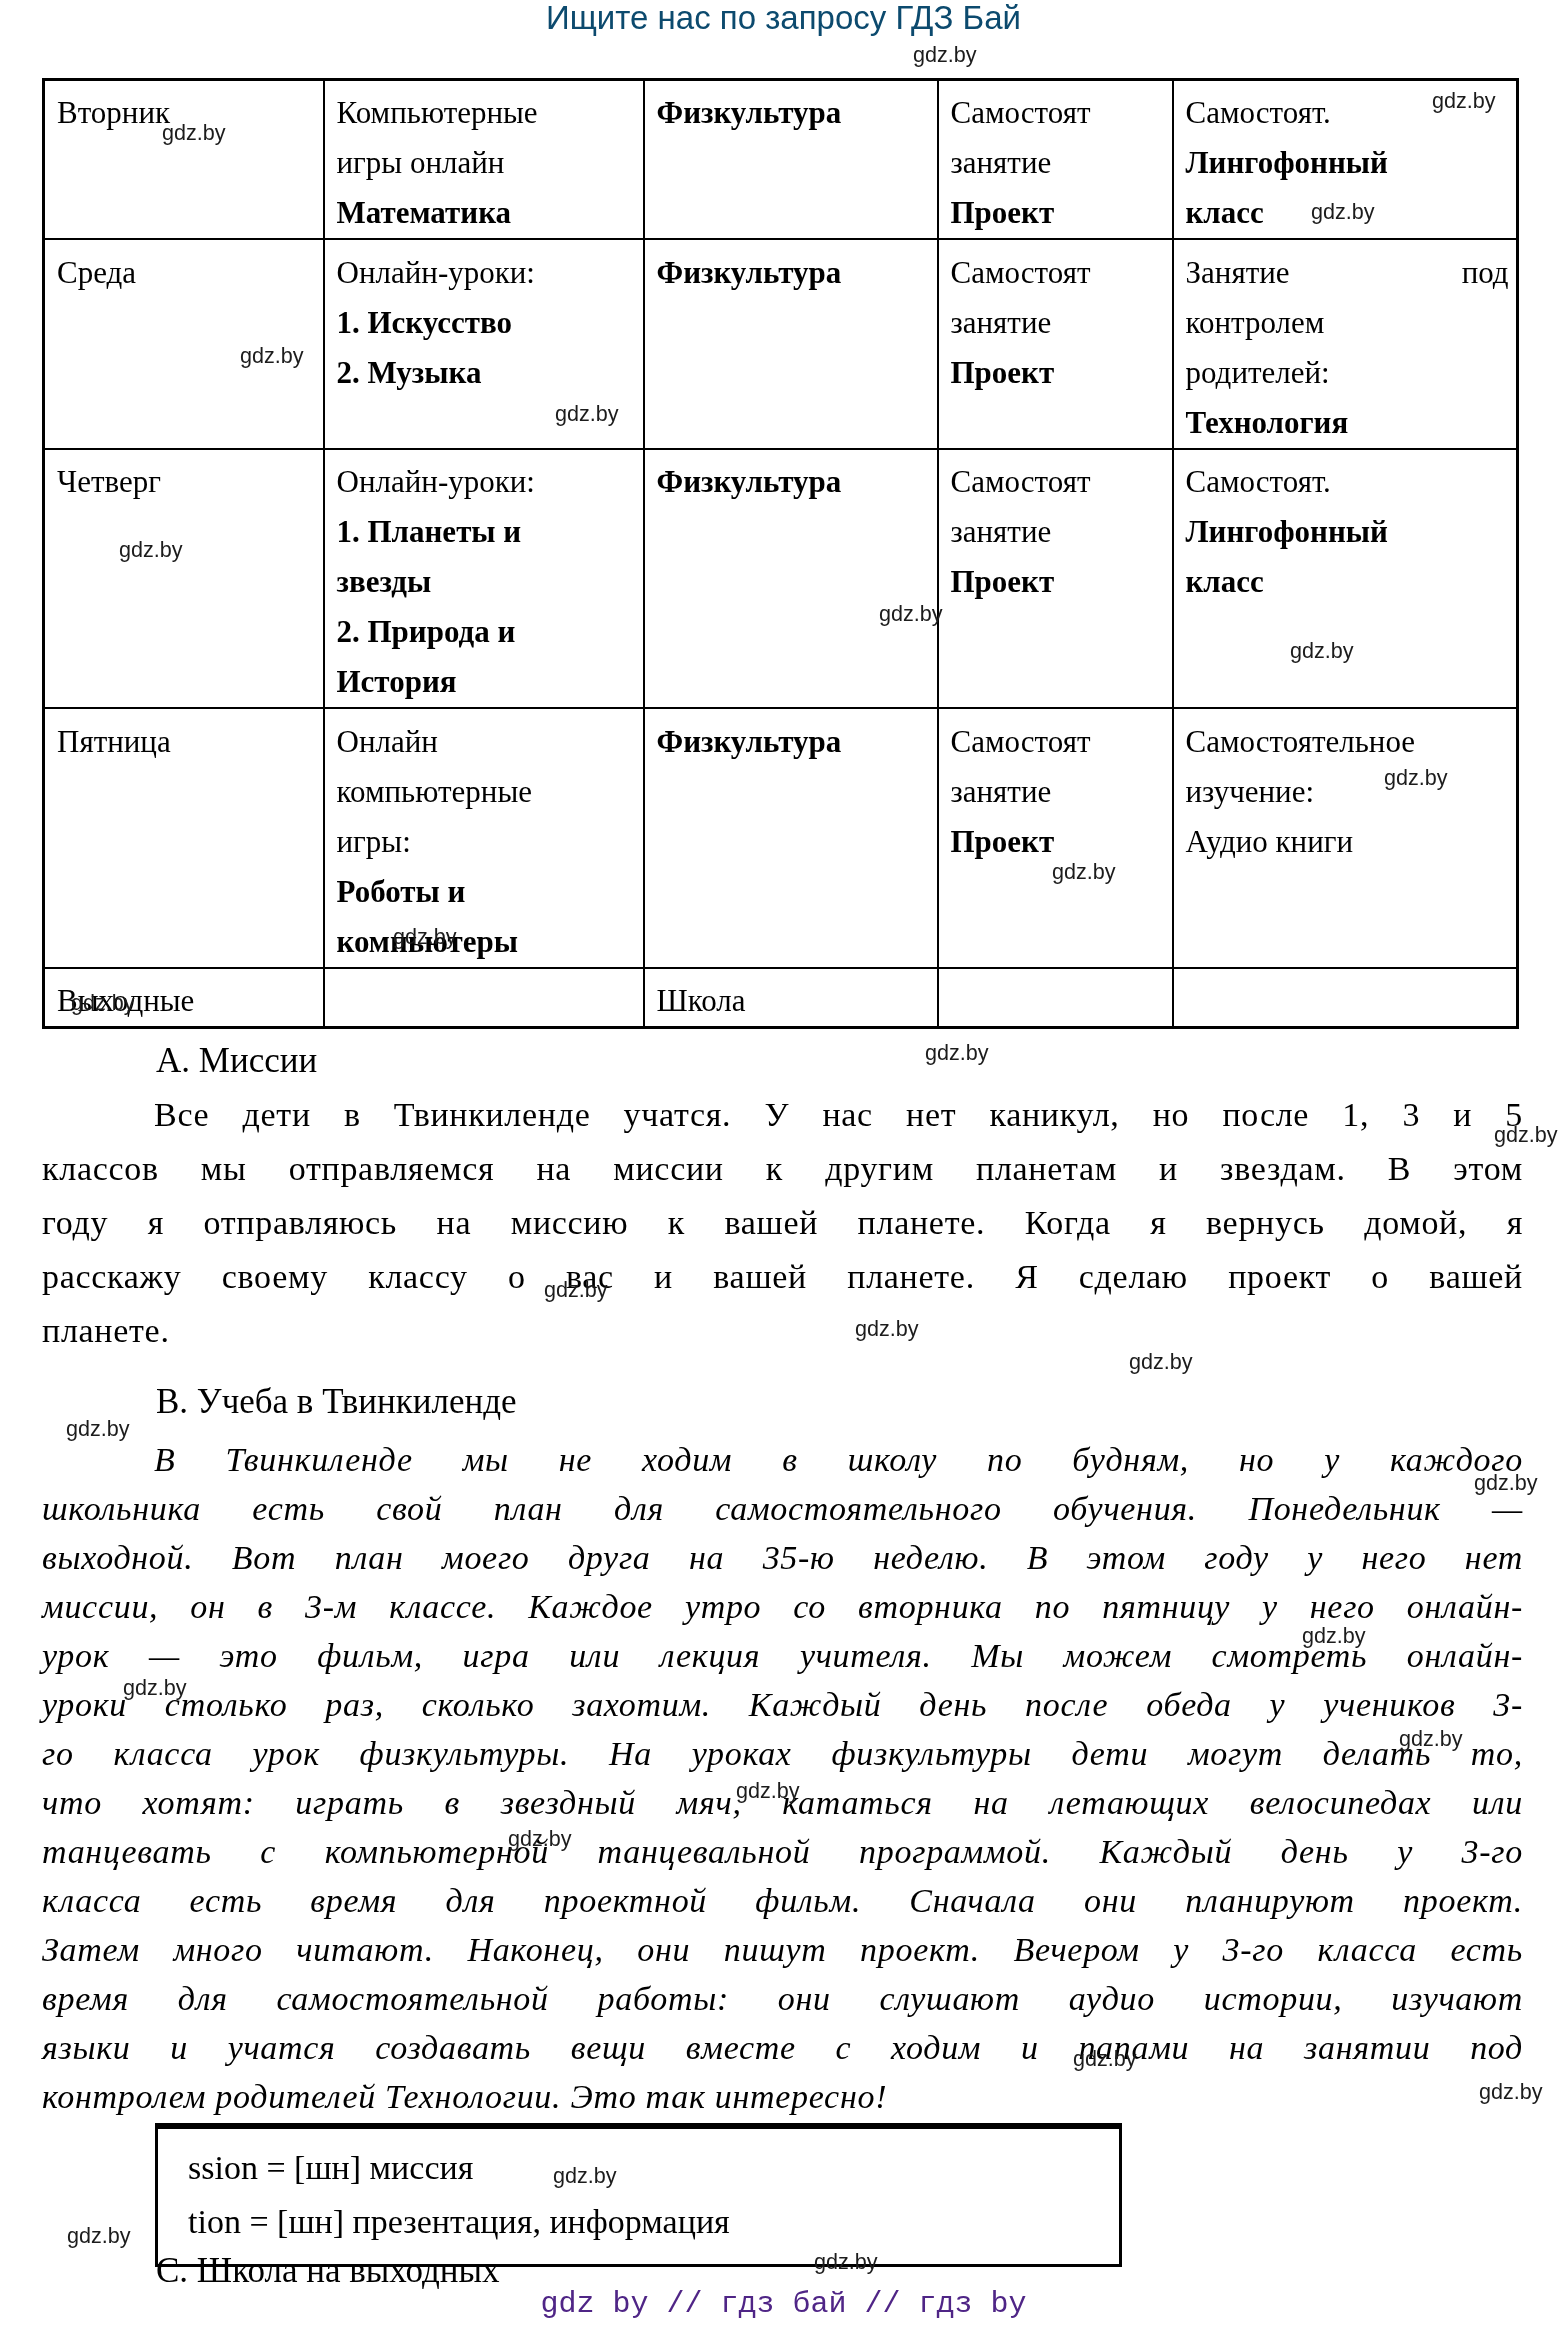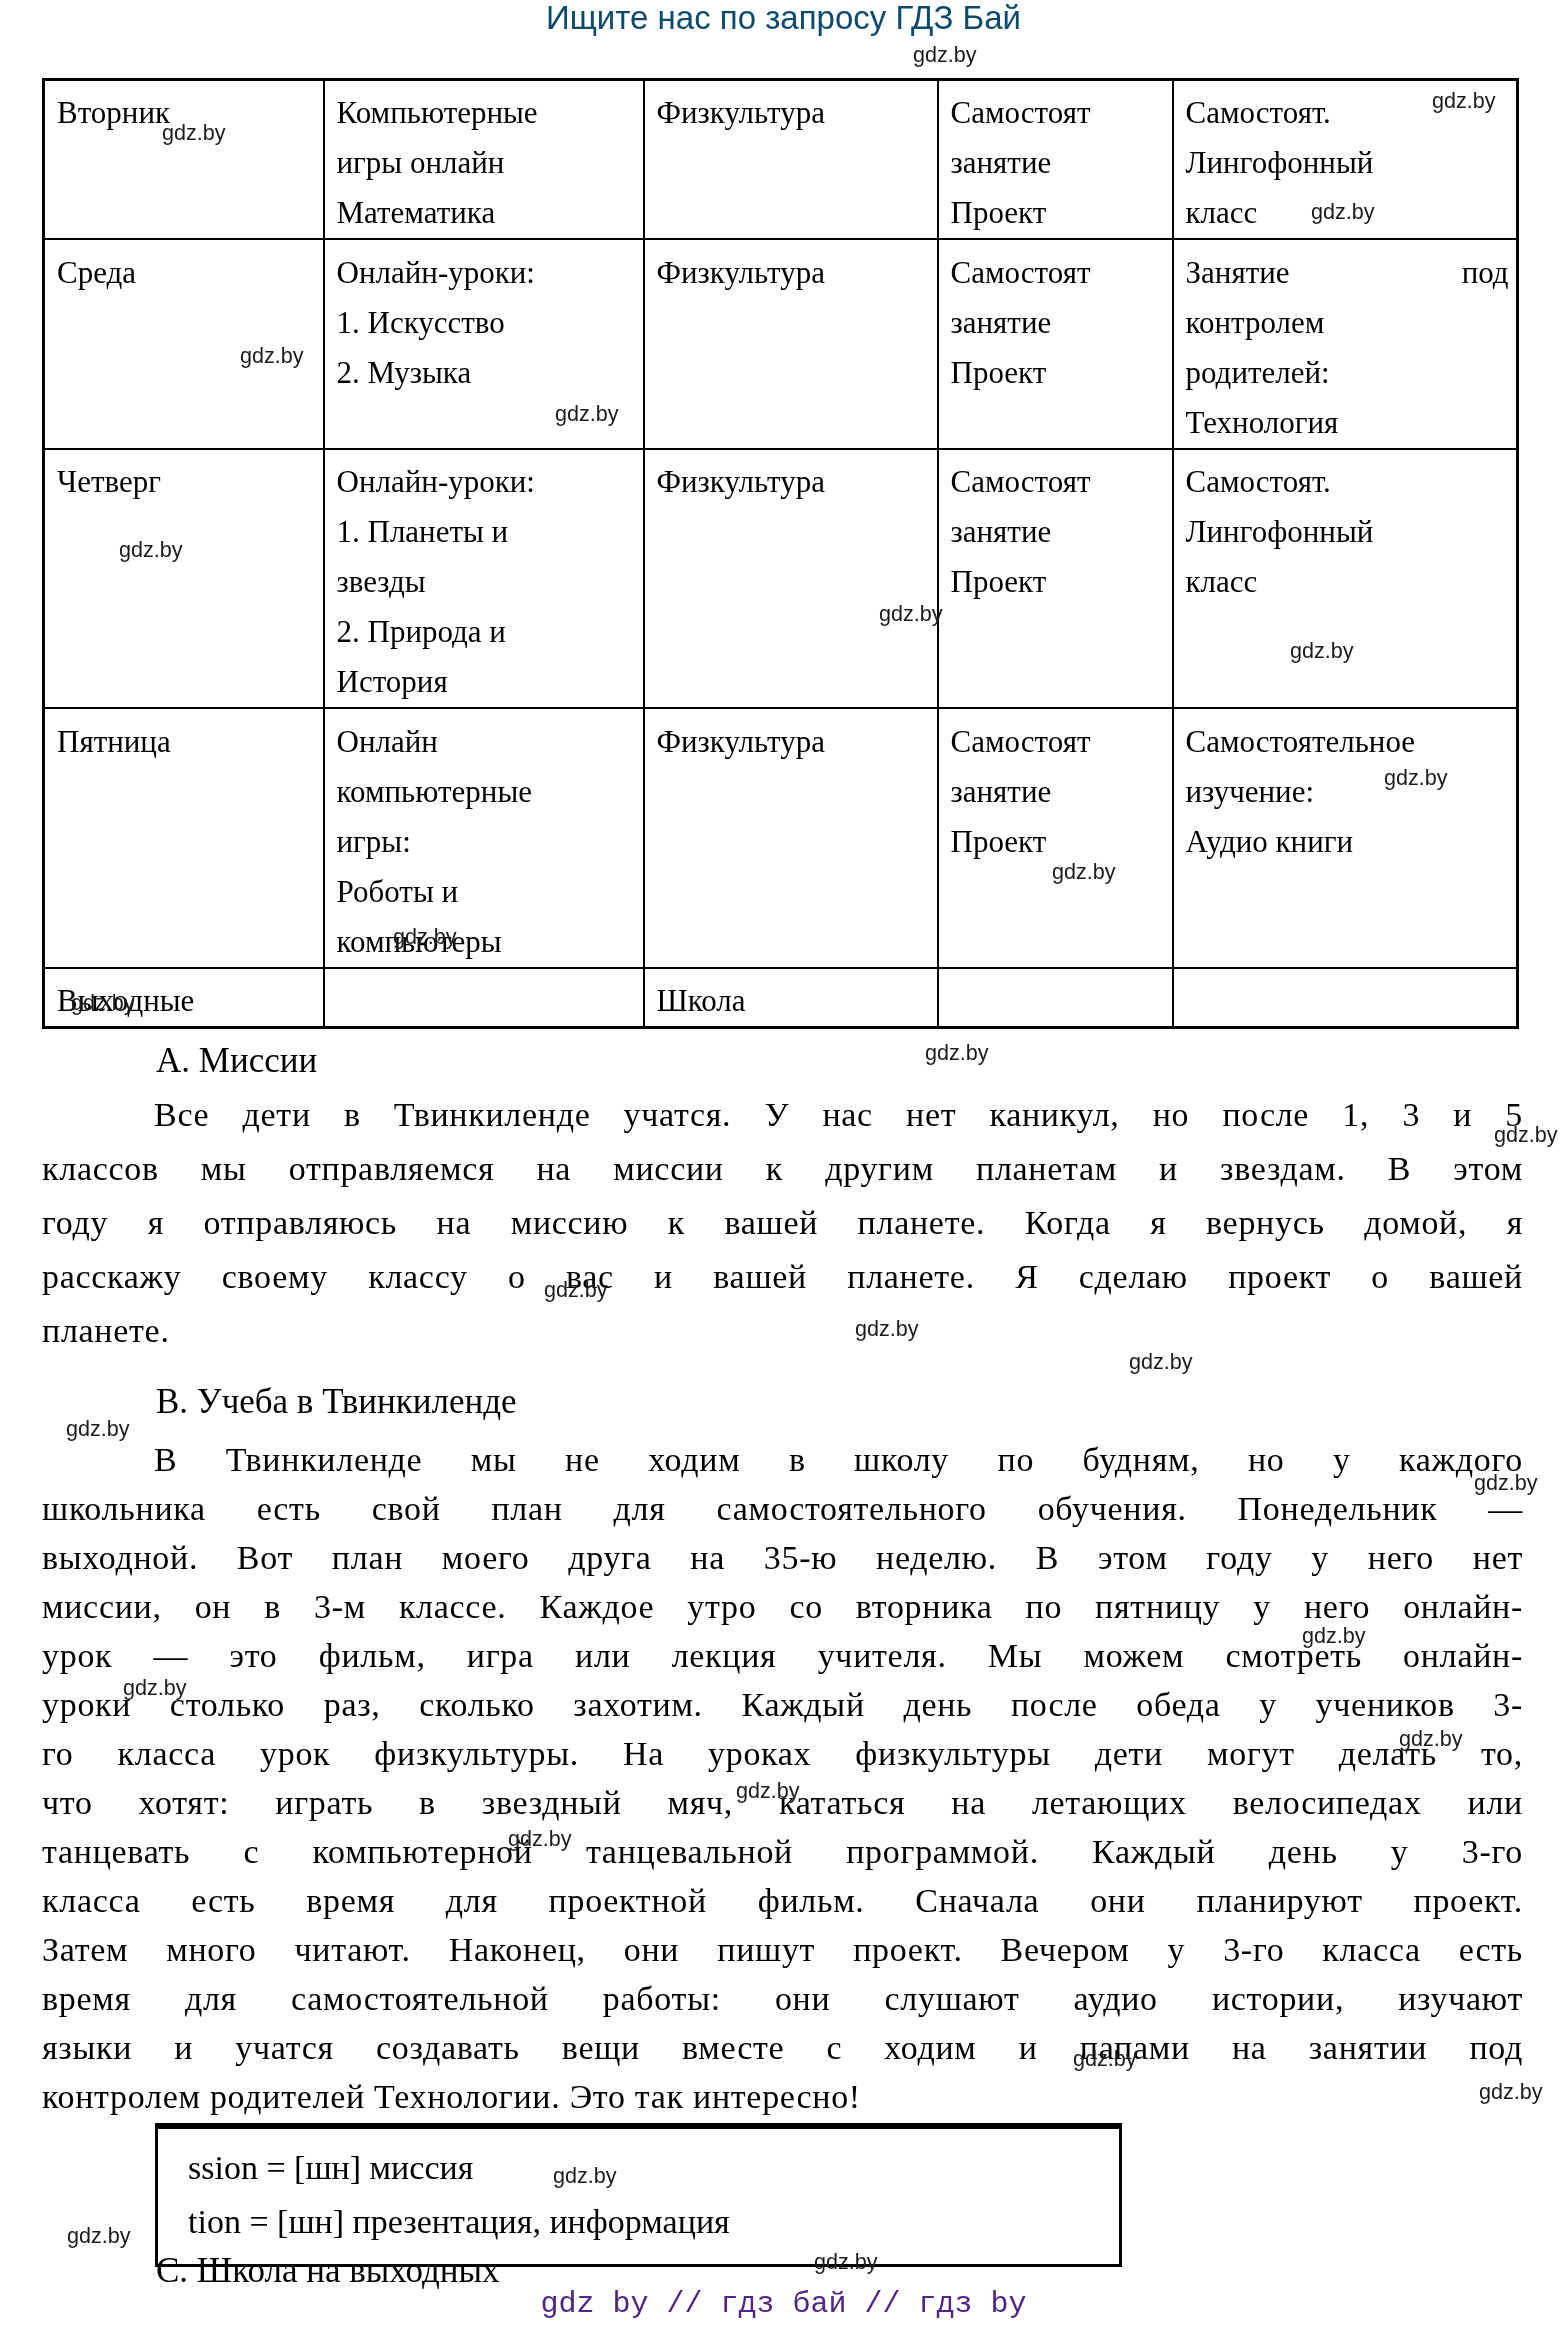--- a/index.html
+++ b/index.html
@@ -16,29 +16,29 @@
   .sched{
     position:absolute;left:42px;top:78px;border-collapse:collapse;
     table-layout:fixed;border:3.7px solid #000;
   }
   .sched td{
     border:2.2px solid #000;vertical-align:top;
     padding:7.4px 7.4px 0 12px;font-size:31px;line-height:50px;
     overflow:hidden;
   }
   .cl{white-space:nowrap;}
-  .cl.b{font-weight:normal;}
+  .cl.b{font-weight:bold;}
   .cl.j{white-space:normal;text-align:justify;text-align-last:justify;}
   
   .heading{position:absolute;left:156px;font-size:35px;line-height:42px;}
   
   .para{position:absolute;left:42px;width:1481px;font-size:34px;letter-spacing:0.7px;}
   .pline{text-align:justify;text-align-last:justify;white-space:normal;}
   .para-a .pline{line-height:54px;}
-  .para-b .pline{line-height:49px;}
+  .para-b .pline{line-height:49px;font-style:italic;}
   .pline.first{padding-left:112px;}
   .pline.last{text-align:left;text-align-last:left;}
   
   .vocab{
     position:absolute;left:155px;top:2123px;width:967px;box-sizing:border-box;
     border:3px solid #000;border-top-width:6.7px;
     padding:12px 0 15px 30px;font-size:34px;
   }
   .vocab .vline{line-height:54px;}
   

